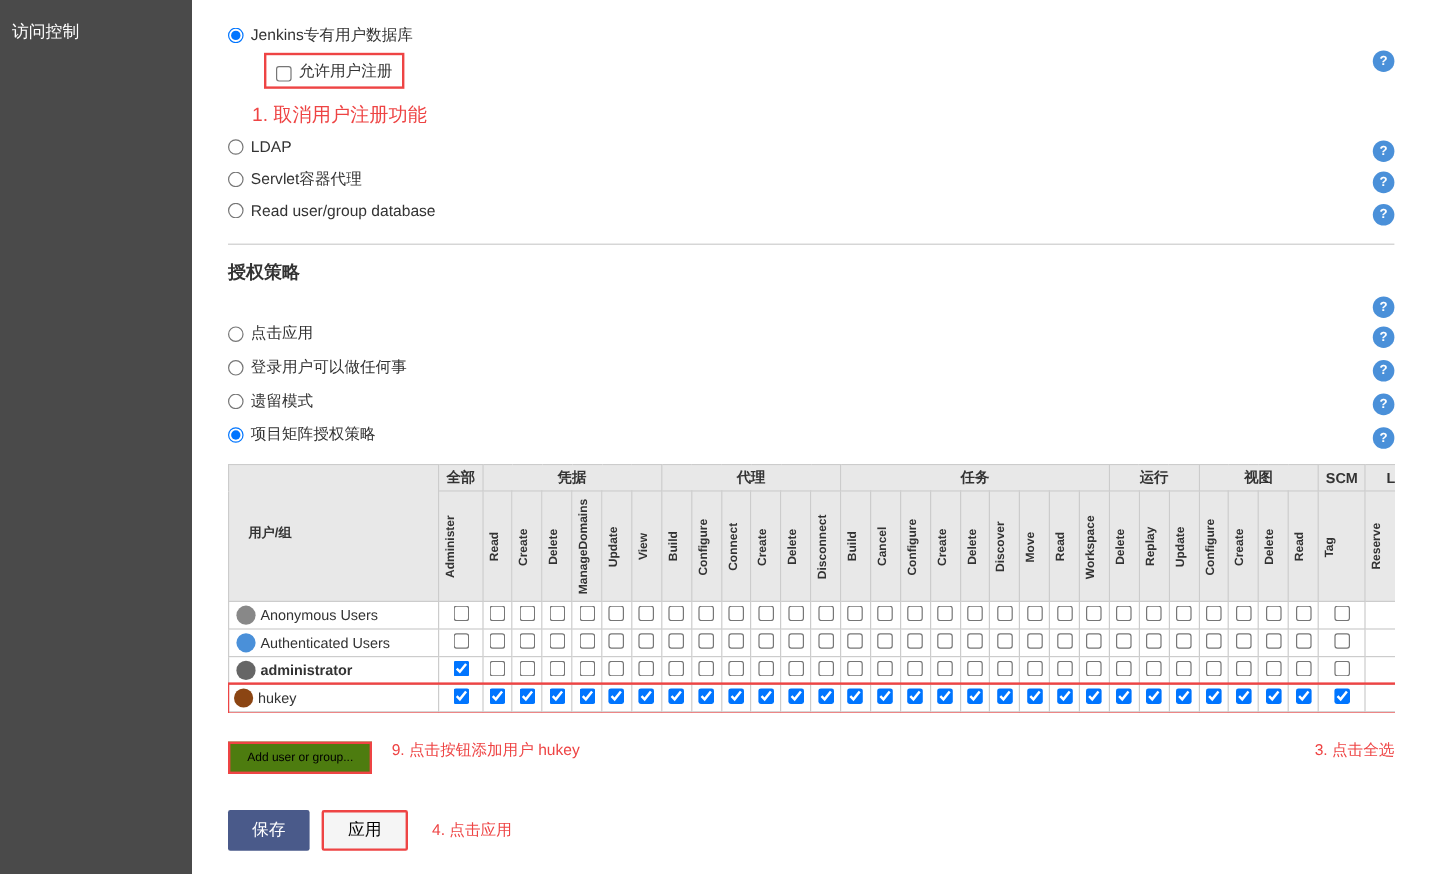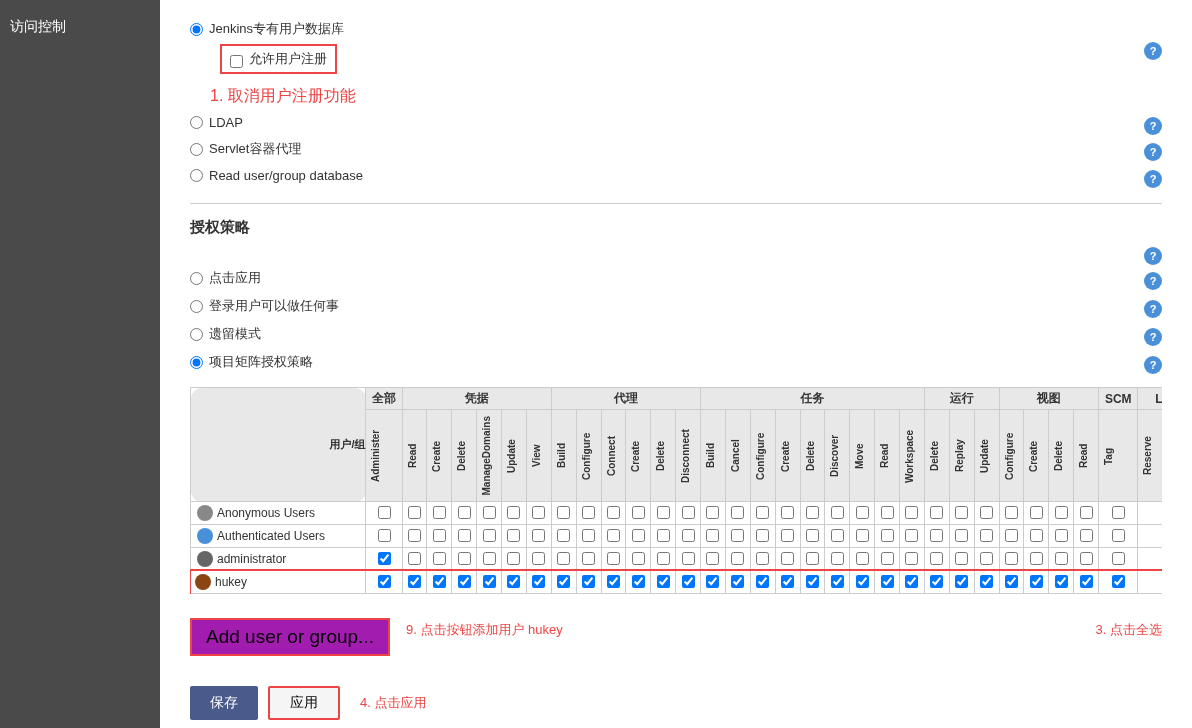--- a/index.html
+++ b/index.html
@@ -32,21 +32,21 @@
     .matrix-table-wrapper { overflow-x: auto; margin-top: 10px; }
     .matrix-table { border-collapse: collapse; font-size: 11px; min-width: 1100px; }
     .matrix-table th, .matrix-table td { border: 1px solid #ccc; text-align: center; padding: 2px; }
     .matrix-table th { background: #e8e8e8; }
 
     .group-header { background: #ddd; font-weight: bold; font-size: 12px; }
     .col-label { white-space: nowrap; writing-mode: vertical-rl; transform: rotate(180deg); font-size: 10px; padding: 4px 2px; min-height: 80px; }
 
     .hukey-row { outline: 2px solid #e44; }
 
-    .add-btn { margin-top: 14px; padding: 6px 14px; background: #a21caf; border: 1px solid #aaa; cursor: pointer; font-size: 19px; border: 2px solid #e44; }
+    .add-btn { margin-top: 14px; padding: 6px 14px; background: #4d7c0f; border: 1px solid #aaa; cursor: pointer; font-size: 10px; border: 2px solid #e44; }
 
     .hint2 { color: #e44; font-size: 13px; margin-left: 16px; }
     .hint3 { color: #e44; font-size: 13px; margin-left: auto; }
 
     .bottom-bar { margin-top: 30px; display: flex; align-items: center; gap: 10px; }
     .btn-save { background: #4a5a8a; color: #fff; border: none; padding: 8px 20px; cursor: pointer; font-size: 14px; border-radius: 2px; }
     .btn-apply { background: #f5f5f5; border: 2px solid #e44; padding: 6px 20px; cursor: pointer; font-size: 14px; border-radius: 2px; }
     .hint4 { color: #e44; font-size: 13px; margin-left: 10px; }
 
     .add-row { display: flex; align-items: center; margin-top: 10px; }
@@ -146,21 +146,21 @@
           <label>项目矩阵授权策略</label>
         </div>
         <div class="help-icon">?</div>
       </div>
     </div>
 
     <div class="matrix-table-wrapper">
       <table class="matrix-table">
         <thead>
           <tr>
-            <th rowspan="2" style="min-width:110px;text-align:right;padding:0;border-radius:11px;">用户/组</th>
+            <th rowspan="2" style="min-width:110px;text-align:left;padding:16px;">用户/组</th>
 
             <th class="group-header" colspan="1">全部</th>
 
             <th class="group-header" colspan="6">凭据</th>
 
             <th class="group-header" colspan="6">代理</th>
 
             <th class="group-header" colspan="9">任务</th>
 
             <th class="group-header" colspan="3">运行</th>
@@ -340,21 +340,21 @@
               <td><input type="checkbox" style="width: 13px; height: 13px;"></td>
               <td><input type="checkbox" style="width: 13px; height: 13px;"></td>
               <td><input type="checkbox" style="width: 13px; height: 13px;"></td>
               <td><input type="checkbox" style="width: 13px; height: 13px;"></td>
               <td><input type="checkbox" style="width: 13px; height: 13px;"></td>
               <td><input type="checkbox" style="width: 13px; height: 13px;"></td>
               <td><input type="checkbox" style="width: 13px; height: 13px;"></td>
               <td></td>
             </tr>
             <tr>
-              <td style="text-align: left; padding: 3px 6px; white-space: nowrap;"><span style="display: inline-block; width: 16px; height: 16px; border-radius: 50%; margin-right: 4px; vertical-align: middle; background: rgb(102, 102, 102);"></span><span style="vertical-align: middle; font-size: 12px;">administrator</span></td>
+              <td style="text-align: left; padding: 3px 6px; white-space: nowrap; font-weight: bold;"><span style="display: inline-block; width: 16px; height: 16px; border-radius: 50%; margin-right: 4px; vertical-align: middle; background: rgb(102, 102, 102);"></span><span style="vertical-align: middle; font-size: 12px;">administrator</span></td>
               <td><input type="checkbox" checked="" style="width: 13px; height: 13px;"></td>
               <td><input type="checkbox" style="width: 13px; height: 13px;"></td>
               <td><input type="checkbox" style="width: 13px; height: 13px;"></td>
               <td><input type="checkbox" style="width: 13px; height: 13px;"></td>
               <td><input type="checkbox" style="width: 13px; height: 13px;"></td>
               <td><input type="checkbox" style="width: 13px; height: 13px;"></td>
               <td><input type="checkbox" style="width: 13px; height: 13px;"></td>
               <td><input type="checkbox" style="width: 13px; height: 13px;"></td>
               <td><input type="checkbox" style="width: 13px; height: 13px;"></td>
               <td><input type="checkbox" style="width: 13px; height: 13px;"></td>

